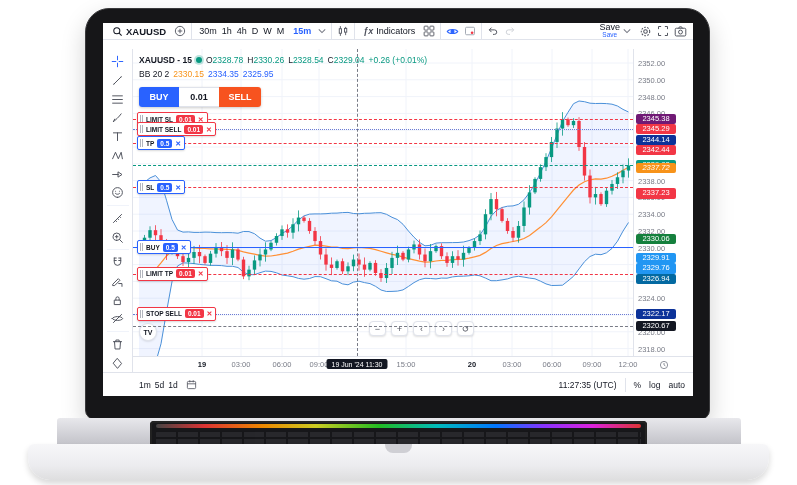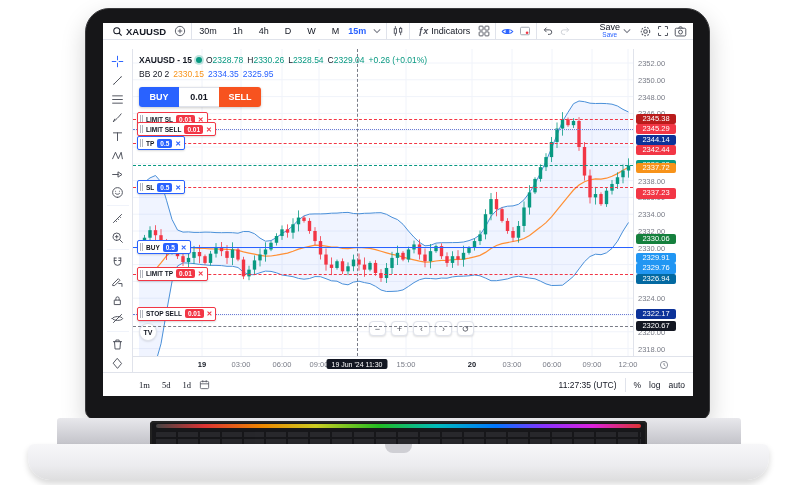--- a/index.html
+++ b/index.html
@@ -103,21 +103,21 @@
 
   .time-axis { position:absolute; left:0; right:0; bottom:0; height:16px; border-top:1px solid #e0e3eb; }
   .ttick { position:absolute; top:3px; font-size:7.5px; color:#787b86; transform:translateX(-50%); }
   .ttick.bold { color:#131722; font-weight:bold; }
   .tbadge { position:absolute; top:2px; transform:translateX(-50%); background:#131722; color:#fff;
             font-size:7px; padding:1.5px 5px; border-radius:2px; white-space:nowrap; }
   .axclock { position:absolute; right:24px; top:3px; }
 
   .bottom-bar { position:absolute; left:0; right:0; bottom:0; height:24px; border-top:1px solid #e0e3eb;
                 display:flex; align-items:center; padding:0 8px; color:#131722; font-size:8.5px; }
-  .bb-left { display:flex; align-items:center; gap:12px; padding-left:28px;font-family:Liberation Serif, serif; }
+  .bb-left { display:flex; align-items:center; gap:4px; padding-left:28px; }
   .bb-range { cursor:pointer; color:#131722; }
   .bb-right { margin-left:auto; display:flex; align-items:center; gap:8px; }
   .bb-sep { width:1px; height:14px; background:#e0e3eb; }
   .bb-time { color:#131722; }
 </style>
 </head>
 <body>
 
 <div class="stage">
   <div class="bezel"></div>
@@ -135,21 +135,21 @@
           </span>
           <span class="sym">XAUUSD</span>
         </div>
         <span class="ic">
           <svg width="12" height="12" viewBox="0 0 16 16" fill="none" stroke="#50535e" stroke-width="1.2">
               <circle cx="8" cy="8" r="6.2"></circle>
               <path d="M8 5v6M5 8h6"></path>
             </svg>
         </span>
         <div class="tsep"></div>
-        <div id="intervals" style="display:flex;align-items:flex-start;gap:12px">
+        <div id="intervals" style="display:flex;align-items:flex-start;gap:1px">
             <span class="iv">30m</span>
             <span class="iv">1h</span>
             <span class="iv">4h</span>
             <span class="iv">D</span>
             <span class="iv">W</span>
             <span class="iv">M</span>
           </div>
         <span class="iv active">15m</span>
         <span class="ic">
           <svg width="8" height="6" viewBox="0 0 10 6" fill="none" stroke="#787b86" stroke-width="1.3">
@@ -635,26 +635,26 @@
               <div class="ptick" style="top: 144.4px;">2336.00</div>
               <div class="ptick" style="top: 161.2px;">2334.00</div>
               <div class="ptick" style="top: 178px;">2332.00</div>
               <div class="ptick" style="top: 194.8px;">2330.00</div>
               <div class="ptick" style="top: 211.6px;">2328.00</div>
               <div class="ptick" style="top: 228.4px;">2326.00</div>
               <div class="ptick" style="top: 245.2px;">2324.00</div>
               <div class="ptick" style="top: 262px;">2322.00</div>
               <div class="ptick" style="top: 278.8px;">2320.00</div>
               <div class="ptick" style="top: 295.6px;">2318.00</div>
-              <div class="pbadge" style="top: 64.608px; background: #b91c1c;">2345.38</div>
+              <div class="pbadge" style="top: 64.608px; background: #701a75;">2345.38</div>
               <div class="pbadge" style="top: 75.108px; background: rgb(242, 54, 69);">2345.29</div>
               <div class="pbadge" style="top: 85.608px; background: rgb(12, 50, 153);">2344.14</div>
               <div class="pbadge" style="top: 96.108px; background: rgb(242, 54, 69);">2342.44</div>
               <div class="pbadge" style="top: 111.228px; background: rgb(8, 153, 129);">2339.83</div>
-              <div class="pbadge" style="top: 114px; background: rgb(247, 147, 26);">2337.72</div>
+              <div class="pbadge" style="top: 114px; background: rgb(247, 147, 26); font-style: italic;">2337.72</div>
               <div class="pbadge" style="top: 139.452px; background: rgb(242, 54, 69);">2337.23</div>
               <div class="pbadge" style="top: 185px; background: #15803d;">2330.06</div>
               <div class="pbadge" style="top: 203.796px; background: rgb(33, 150, 243);">2329.91</div>
               <div class="pbadge" style="top: 214.296px; background: rgb(33, 150, 243);">2329.76</div>
               <div class="pbadge" style="top: 224.796px; background: #0369a1;">2326.94</div>
               <div class="pbadge" style="top: 259.572px; background: rgb(12, 50, 153);">2322.17</div>
               <div class="pbadge" style="top: 272.172px; background: rgb(19, 23, 34);">2320.67</div>
             </div>
 
           <div class="time-axis" id="timeAxis">

